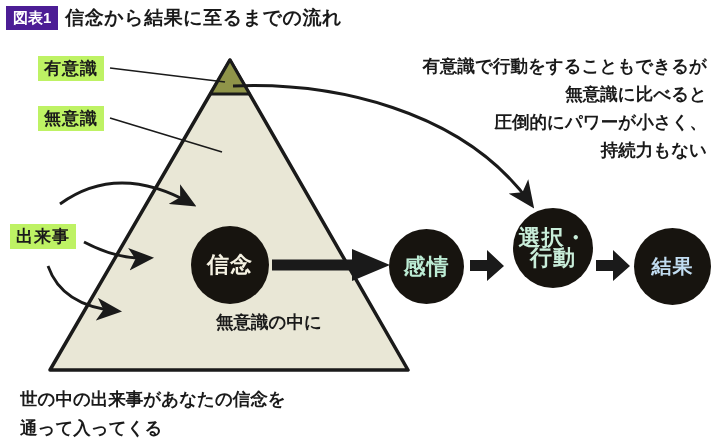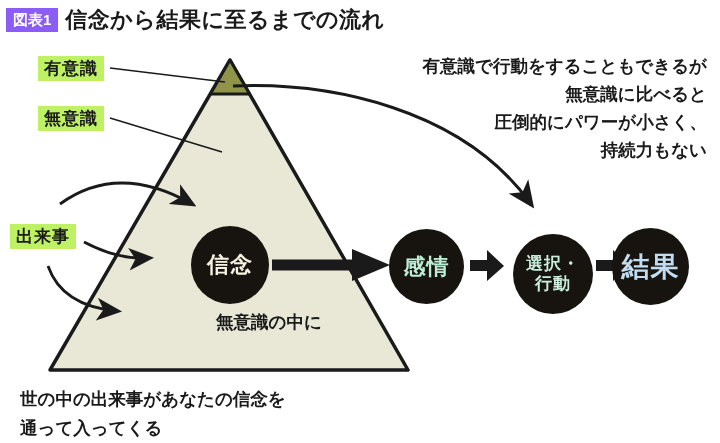--- a/index.html
+++ b/index.html
@@ -4,37 +4,37 @@
 <style>
   html,body{margin:0;padding:0;background:#ffffff;}
   #stage{
     position:relative;width:720px;height:443px;background:#ffffff;overflow:hidden;
     font-family:"Liberation Sans","DejaVu Sans",sans-serif;color:#1a1a1a;
   }
   #diagram-svg{position:absolute;left:0;top:0;}
   .abs{position:absolute;}
   
   .title-row{left:6px;top:5px;display:flex;align-items:center;gap:7px;}
-  .tag-badge{background:#8b5cf6;color:#ffffff;font-size:15px;font-weight:700;
+  .tag-badge{background:#4c1d95;color:#ffffff;font-size:15px;font-weight:700;
     padding:3px 7px;line-height:18px;}
-  .fig-title{font-size:22px;font-weight:700;letter-spacing:0.5px;}
+  .fig-title{font-size:19px;font-weight:700;letter-spacing:0.5px;}
   
   .side-label{background:#bef264;font-size:17px;font-weight:700;
     padding:2px 6px;line-height:21px;letter-spacing:1px;}
   .lbl-conscious{left:38px;top:56px;}
   .lbl-unconscious{left:38px;top:106px;text-align:right;}
   .lbl-events{left:10px;top:224px;}
   
   .node{border-radius:50%;background:#17140f;display:flex;flex-direction:column;
     align-items:center;justify-content:center;text-align:center;
     font-weight:700;letter-spacing:1px;}
   .node-belief{left:191px;top:226px;width:78px;height:78px;color:#f5f2e2;font-size:22px;}
   .node-emotion{left:389px;top:229px;width:75px;height:75px;color:#bcecd4;font-size:22px;}
-  .node-choice{left:513px;top:234px;width:80px;height:80px;color:#c9eeda;font-size:17px;line-height:20px;}
-  .node-result{left:612px;top:228px;width:77px;height:77px;color:#c2ddf1;font-size:28px;}
+  .node-choice{left:513px;top:208px;width:80px;height:80px;color:#c9eeda;font-size:22px;line-height:20px;}
+  .node-result{left:634px;top:228px;width:77px;height:77px;color:#c2ddf1;font-size:20px;}
   
   .note{font-size:17.5px;font-weight:600;line-height:28px;}
   .note-conscious{right:13px;top:52px;text-align:right;}
   .note-unconscious{left:216px;top:308px;}
   .note-events{left:8px;top:385px;line-height:29px;margin-left:12px;}
 </style>
 </head>
 <body>
 
 <div id="stage">

